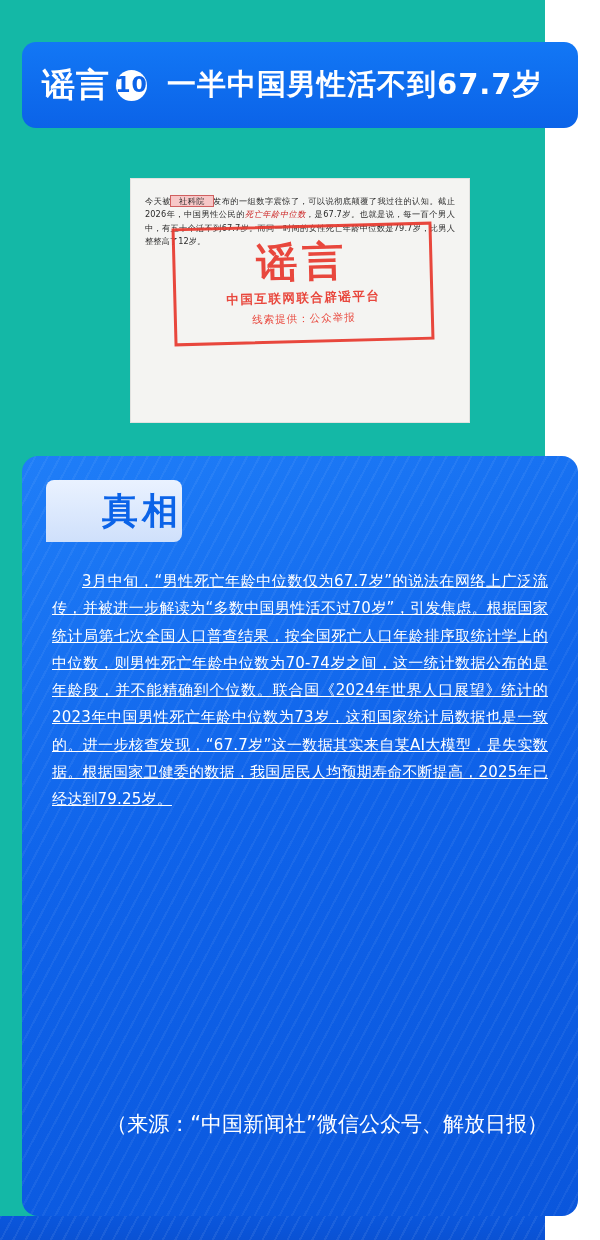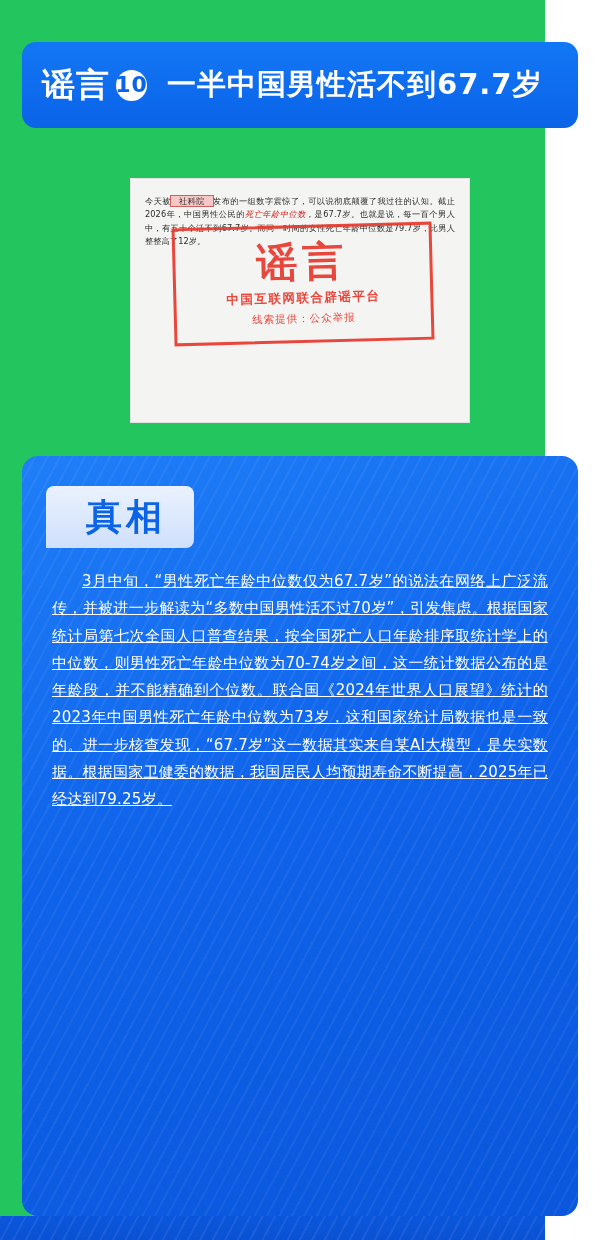--- a/index.html
+++ b/index.html
@@ -10,21 +10,21 @@
     width: 600px;
     height: 1240px;
     background: #ffffff;
     font-family: "Liberation Sans", sans-serif;
     overflow: hidden;
   }
   .page {
     position: relative;
     width: 545px;
     height: 1240px;
-    background: #22c55e;
+    background: #14b8a6;
     box-sizing: border-box;
   }
 
   
   .header-banner {
     position: absolute;
     left: 22px;
     top: 42px;
     width: 556px;
     height: 86px;
@@ -168,29 +168,28 @@
         rgba(255,255,255,0.055) 2px,
         rgba(255,255,255,0) 2px,
         rgba(255,255,255,0) 11px),
       linear-gradient(160deg, #1f7ef8 0%, #0f63ea 45%, #0a56dc 100%);
     box-sizing: border-box;
     overflow: hidden;
   }
   .truth-label {
     position: absolute;
     left: 24px;
-    top: 30px;
+    top: 24px;
     width: 136px;
     height: 62px;
     background: linear-gradient(180deg, #eaf2ff 0%, #cfe0fb 100%);
     border-radius: 8px 8px 8px 0;
     display: flex;
     align-items: center;
-    justify-content: center;
-    padding-left: 12px;
+    justify-content: flex-end;
   }
   .truth-label span {
     color: #0b63e8;
     font-size: 36px;
     font-weight: bold;
     letter-spacing: 4px;
     font-family: "DejaVu Sans", sans-serif;
   }
   .truth-body {
     position: absolute;
@@ -257,16 +256,17 @@
         <div class="stamp-sub2">线索提供：公众举报</div>
       </div>
     </div>
   </div>
 
   <div class="truth-card">
     <div class="truth-label">
       <span>真相</span>
     </div>
     <div class="truth-body">3月中旬，“男性死亡年龄中位数仅为67.7岁”的说法在网络上广泛流传，并被进一步解读为“多数中国男性活不过70岁”，引发焦虑。根据国家统计局第七次全国人口普查结果，按全国死亡人口年龄排序取统计学上的中位数，则男性死亡年龄中位数为70-74岁之间，这一统计数据公布的是年龄段，并不能精确到个位数。联合国《2024年世界人口展望》统计的2023年中国男性死亡年龄中位数为73岁，这和国家统计局数据也是一致的。进一步核查发现，“67.7岁”这一数据其实来自某AI大模型，是失实数据。根据国家卫健委的数据，我国居民人均预期寿命不断提高，2025年已经达到79.25岁。</div>
+    <div class="truth-source">（来源：“中国新闻社”微信公众号、解放日报）</div>
   </div>
 
   <div class="bottom-strip"></div>
 </div>
 
 </body></html>

